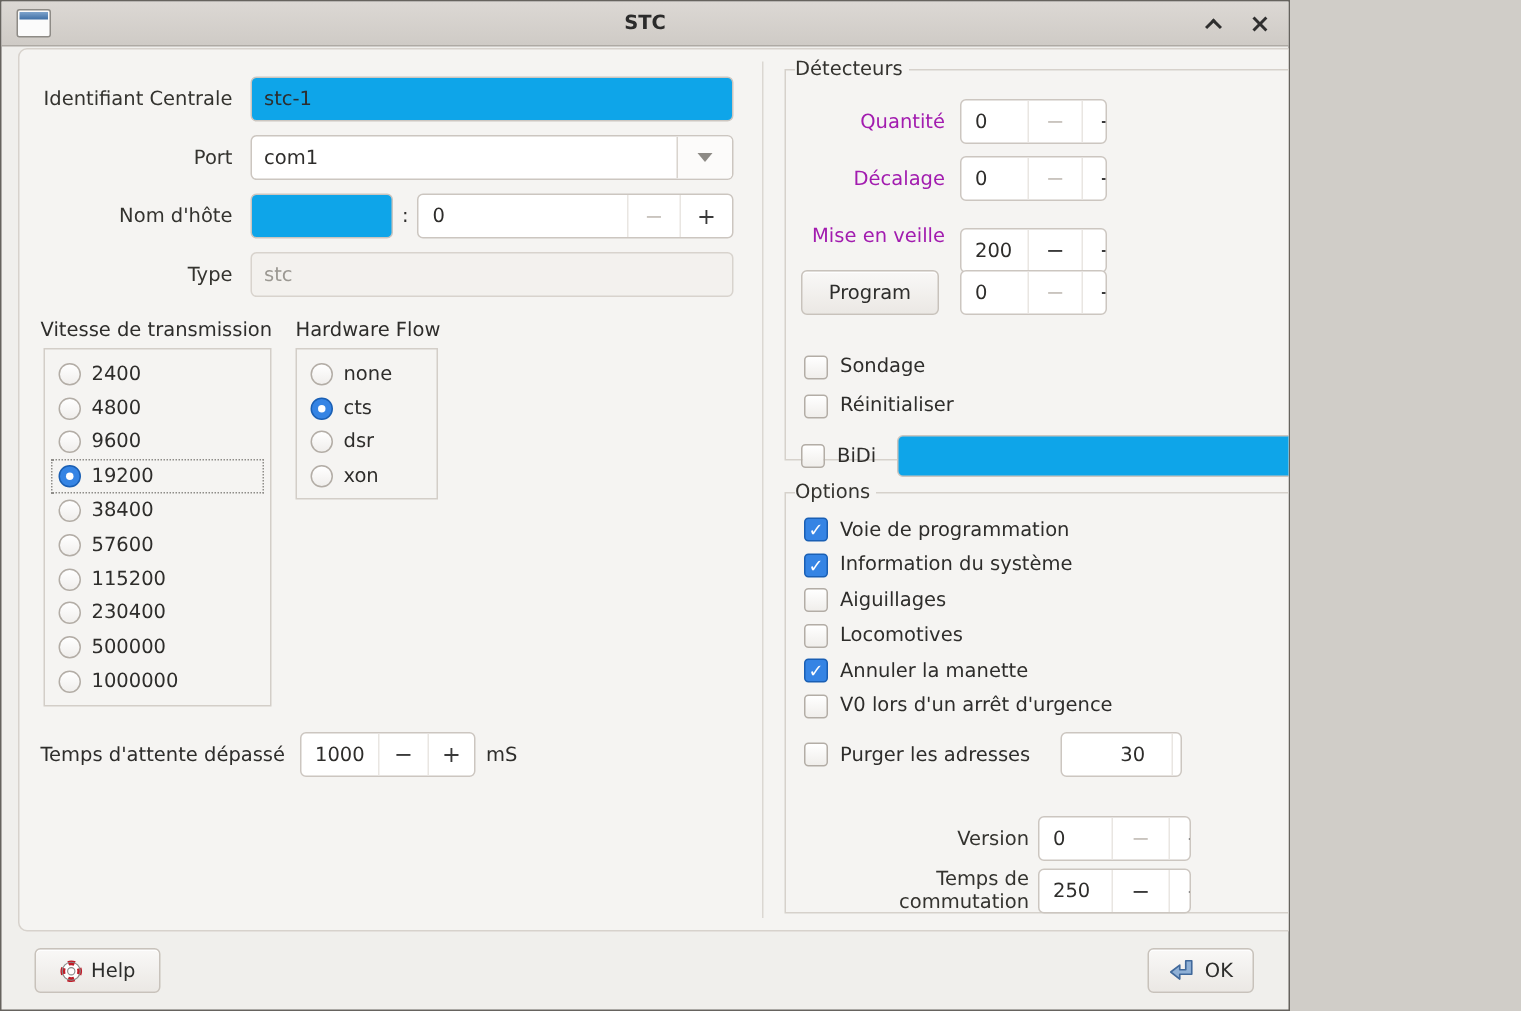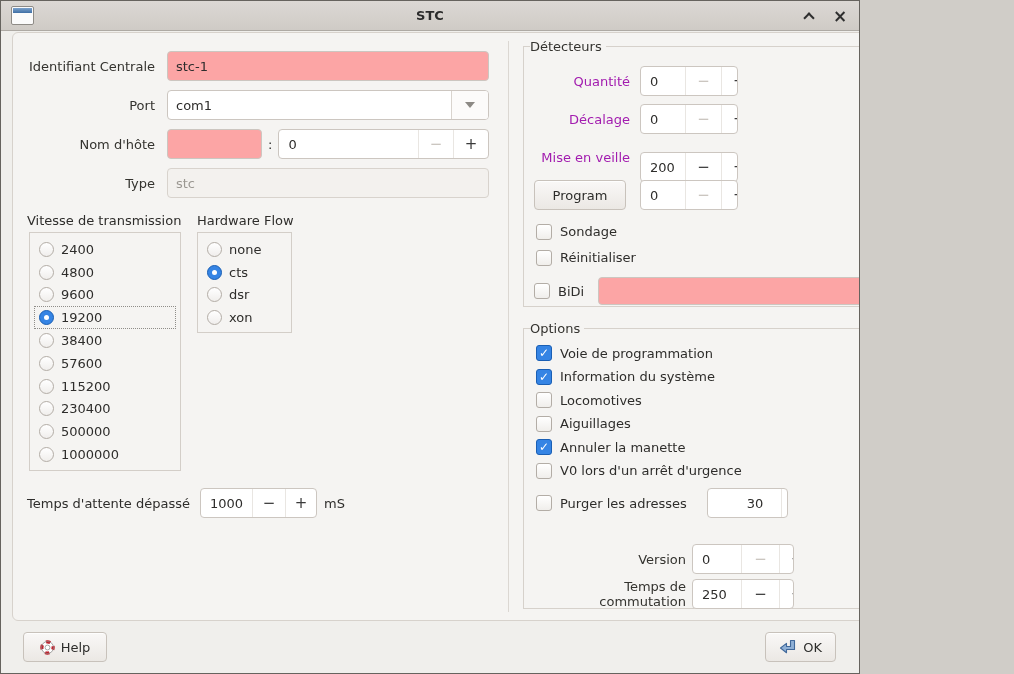--- a/index.html
+++ b/index.html
@@ -30,21 +30,21 @@
   
   .panel{
     position:absolute; left:11px; top:31px; width:990px; height:589px;
     background:#f5f4f2; border:1px solid #d7d2cc; border-radius:6px;
   }
   .vsep{ position:absolute; left:495px; top:8px; bottom:8px; width:1px; background:#dbd7d2; }
   .left-col{ position:absolute; left:0; top:0; width:495px; height:100%; }
   .right-col{ position:absolute; left:496px; top:0; right:0; height:100%; }
   
   .entry{
-    height:30px; border:1px solid #ccc6c0; border-radius:4px; background:#fca5a5;
+    height:30px; border:1px solid #ccc6c0; border-radius:4px; background:#0ea5e9;
     padding:0 8px; font:13px "DejaVu Sans",sans-serif; color:#2d2d2d; outline:none; width:100%;
   }
   .entry:disabled{ background:#f3f1ee; color:#9b9892; border-color:#d8d3cd; }
   .combo{ height:30px; border:1px solid #ccc6c0; border-radius:4px; background:#fff;
     display:flex; align-items:center; overflow:hidden; }
   .combo-value{ flex:1; padding-left:8px; }
   .combo-arrow{ width:37px; align-self:stretch; border-left:1px solid #d9d4ce;
     display:flex; align-items:center; justify-content:center; background:#fcfbfa; }
   .tri{ width:0; height:0; border-left:5px solid transparent; border-right:5px solid transparent;
     border-top:6px solid #8d8a85; }
@@ -276,21 +276,21 @@
 
         <div class="d-row">
           <button class="btn program-btn">Program</button>
           <div class="spin" style="width:98px;">
             <span class="spin-val" style="flex:0 0 44px;">0</span>
             <span class="spin-btn dis">−</span>
             <span class="spin-btn peek">+</span>
           </div>
         </div>
 
-        <div class="check-row" style="margin-top:11px;">
+        <div class="check-row" style="margin-top:24px;">
           <span class="cb">
               <span class="tick">✓</span>
             </span>
           <span>Sondage</span>
         </div>
         <div class="check-row">
           <span class="cb">
               <span class="tick">✓</span>
             </span>
           <span>Réinitialiser</span>
@@ -318,27 +318,27 @@
         <div class="check-row o-check">
           <span class="cb on">
               <span class="tick">✓</span>
             </span>
           <span>Information du système</span>
         </div>
         <div class="check-row o-check">
           <span class="cb">
               <span class="tick">✓</span>
             </span>
+          <span>Aiguillages</span>
+        </div>
+        <div class="check-row o-check">
+          <span class="cb">
+              <span class="tick">✓</span>
+            </span>
           <span>Locomotives</span>
-        </div>
-        <div class="check-row o-check">
-          <span class="cb">
-              <span class="tick">✓</span>
-            </span>
-          <span>Aiguillages</span>
         </div>
         <div class="check-row o-check">
           <span class="cb on">
               <span class="tick">✓</span>
             </span>
           <span>Annuler la manette</span>
         </div>
         <div class="check-row o-check">
           <span class="cb">
               <span class="tick">✓</span>

